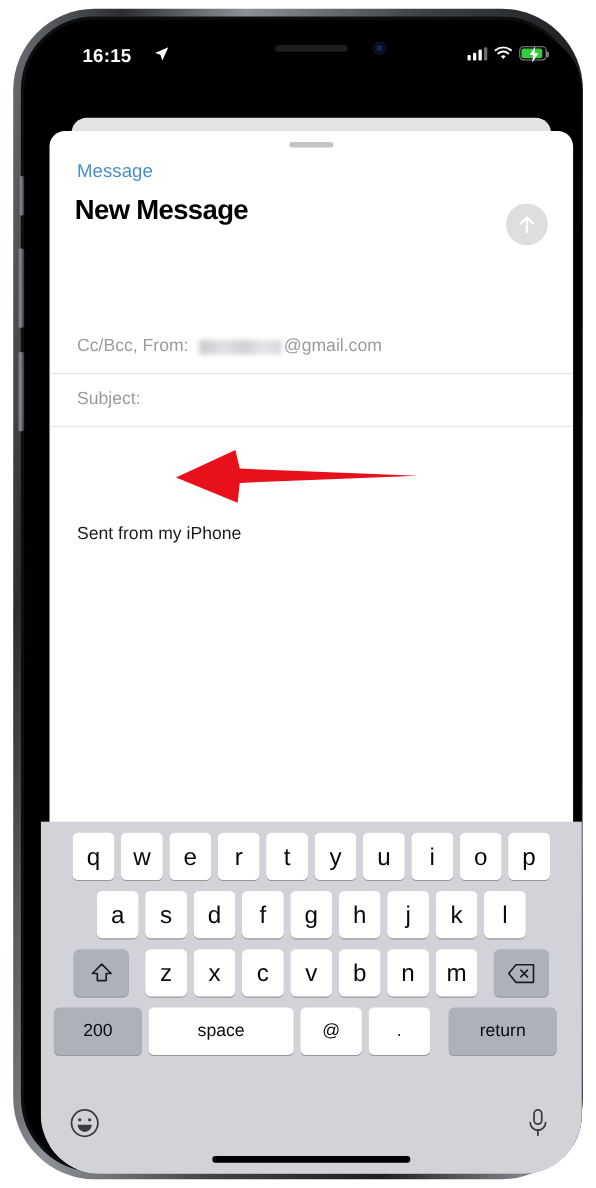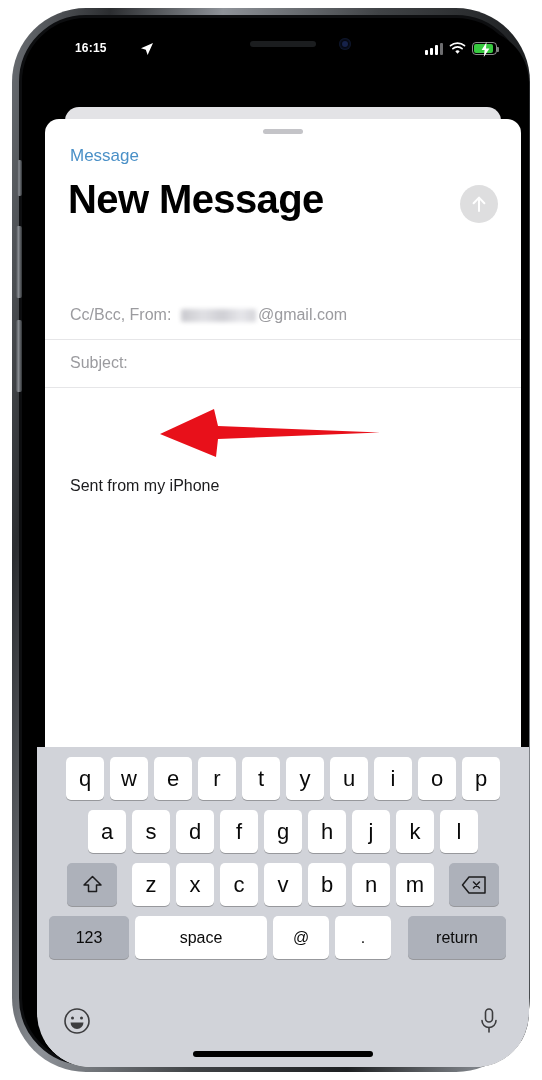--- a/index.html
+++ b/index.html
@@ -111,21 +111,21 @@
     left: 0; top: 0;
     width: 100%;
     height: 46px;
     z-index: 30;
     color: #ffffff;
   }
   #status-time {
     position: absolute;
     left: 38px;
     top: 12px;
-    font-size: 12px;
+    font-size: 17px;
     font-weight: bold;
     letter-spacing: 0.2px;
   }
   #location-icon {
     position: absolute;
     left: 103px;
     top: 13px;
   }
   #status-right {
     position: absolute;
@@ -214,21 +214,21 @@
     top: 27px;
     font-size: 17px;
     color: #4a90c7;
     cursor: pointer;
   }
 
   #compose-title {
     position: absolute;
     left: 23px;
     top: 58px;
-    font-size: 40px;
+    font-size: 25px;
     font-weight: bold;
     color: #000000;
     letter-spacing: -0.6px;
   }
 
   #send-button {
     position: absolute;
     right: 23px;
     top: 66px;
     width: 38px;
@@ -547,21 +547,21 @@
         <div class="key">m</div>
         <div class="key dark" id="backspace-key">
           <svg width="26" height="20" viewBox="0 0 26 20">
             <path d="M8 2 L24 2 L24 18 L8 18 L1.5 10 Z" fill="none" stroke="#1c1c1e" stroke-width="1.5" stroke-linejoin="round"></path>
             <path d="M12.5 7 L18.5 13 M18.5 7 L12.5 13" stroke="#1c1c1e" stroke-width="1.5" stroke-linecap="round"></path>
           </svg>
         </div>
       </div>
 
       <div class="kb-row" id="kb-row-4">
-        <div class="key dark" id="num-key">123</div>
+        <div class="key dark" id="num-key">200</div>
         <div class="key" id="space-key">space</div>
         <div class="key" id="at-key">@</div>
         <div class="key" id="period-key">.</div>
         <div class="key dark" id="return-key">return</div>
       </div>
 
       <div id="kb-bottom-bar">
         <div id="emoji-key">
           <svg width="28" height="28" viewBox="0 0 28 28">
             <circle cx="14" cy="14" r="12" fill="none" stroke="#3c3c3e" stroke-width="1.6"></circle>

